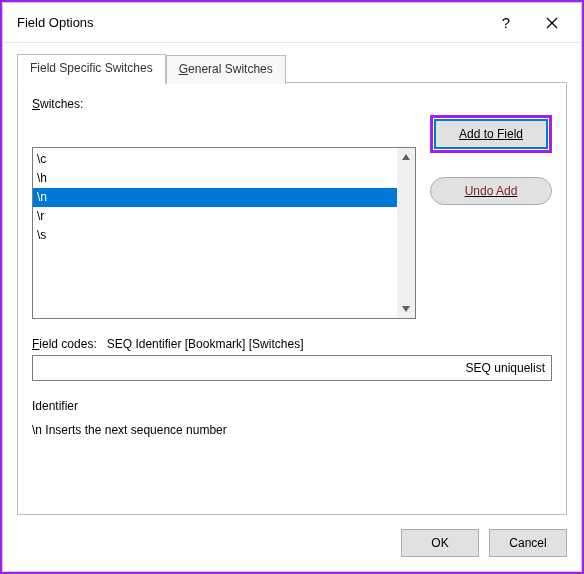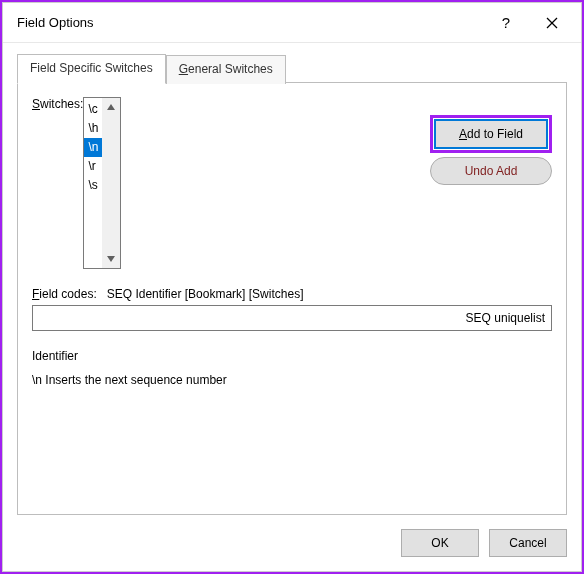--- a/index.html
+++ b/index.html
@@ -84,20 +84,22 @@
     min-height: 0;
   }
   .top-row {
     display: flex;
     gap: 14px;
     align-items: flex-start;
   }
   .left-col {
     flex: 1;
     display: flex;
+    flex-direction: column;
+    gap: 32px;
   }
   .label {
     font-size: 12px;
     margin-bottom: 4px;
   }
   .label .ul { text-decoration: underline; }
   .listbox-wrap {
     display: flex;
     border: 1px solid #7a7a7a;
     height: 172px;
@@ -133,22 +135,23 @@
     align-items: center;
     justify-content: center;
     font-size: 10px;
     color: #606060;
   }
   .scrollbar .track { flex: 1; }
   .right-col {
     width: 122px;
     display: flex;
     flex-direction: column;
-    gap: 4px;
+    gap: 24px;
     padding-top: 18px;
+    text-decoration: underline;
   }
   .btn {
     height: 28px;
     border: 1px solid #adadad;
     background: #e1e1e1;
     font-size: 12px;
     display: flex;
     align-items: center;
     justify-content: center;
     cursor: pointer;

